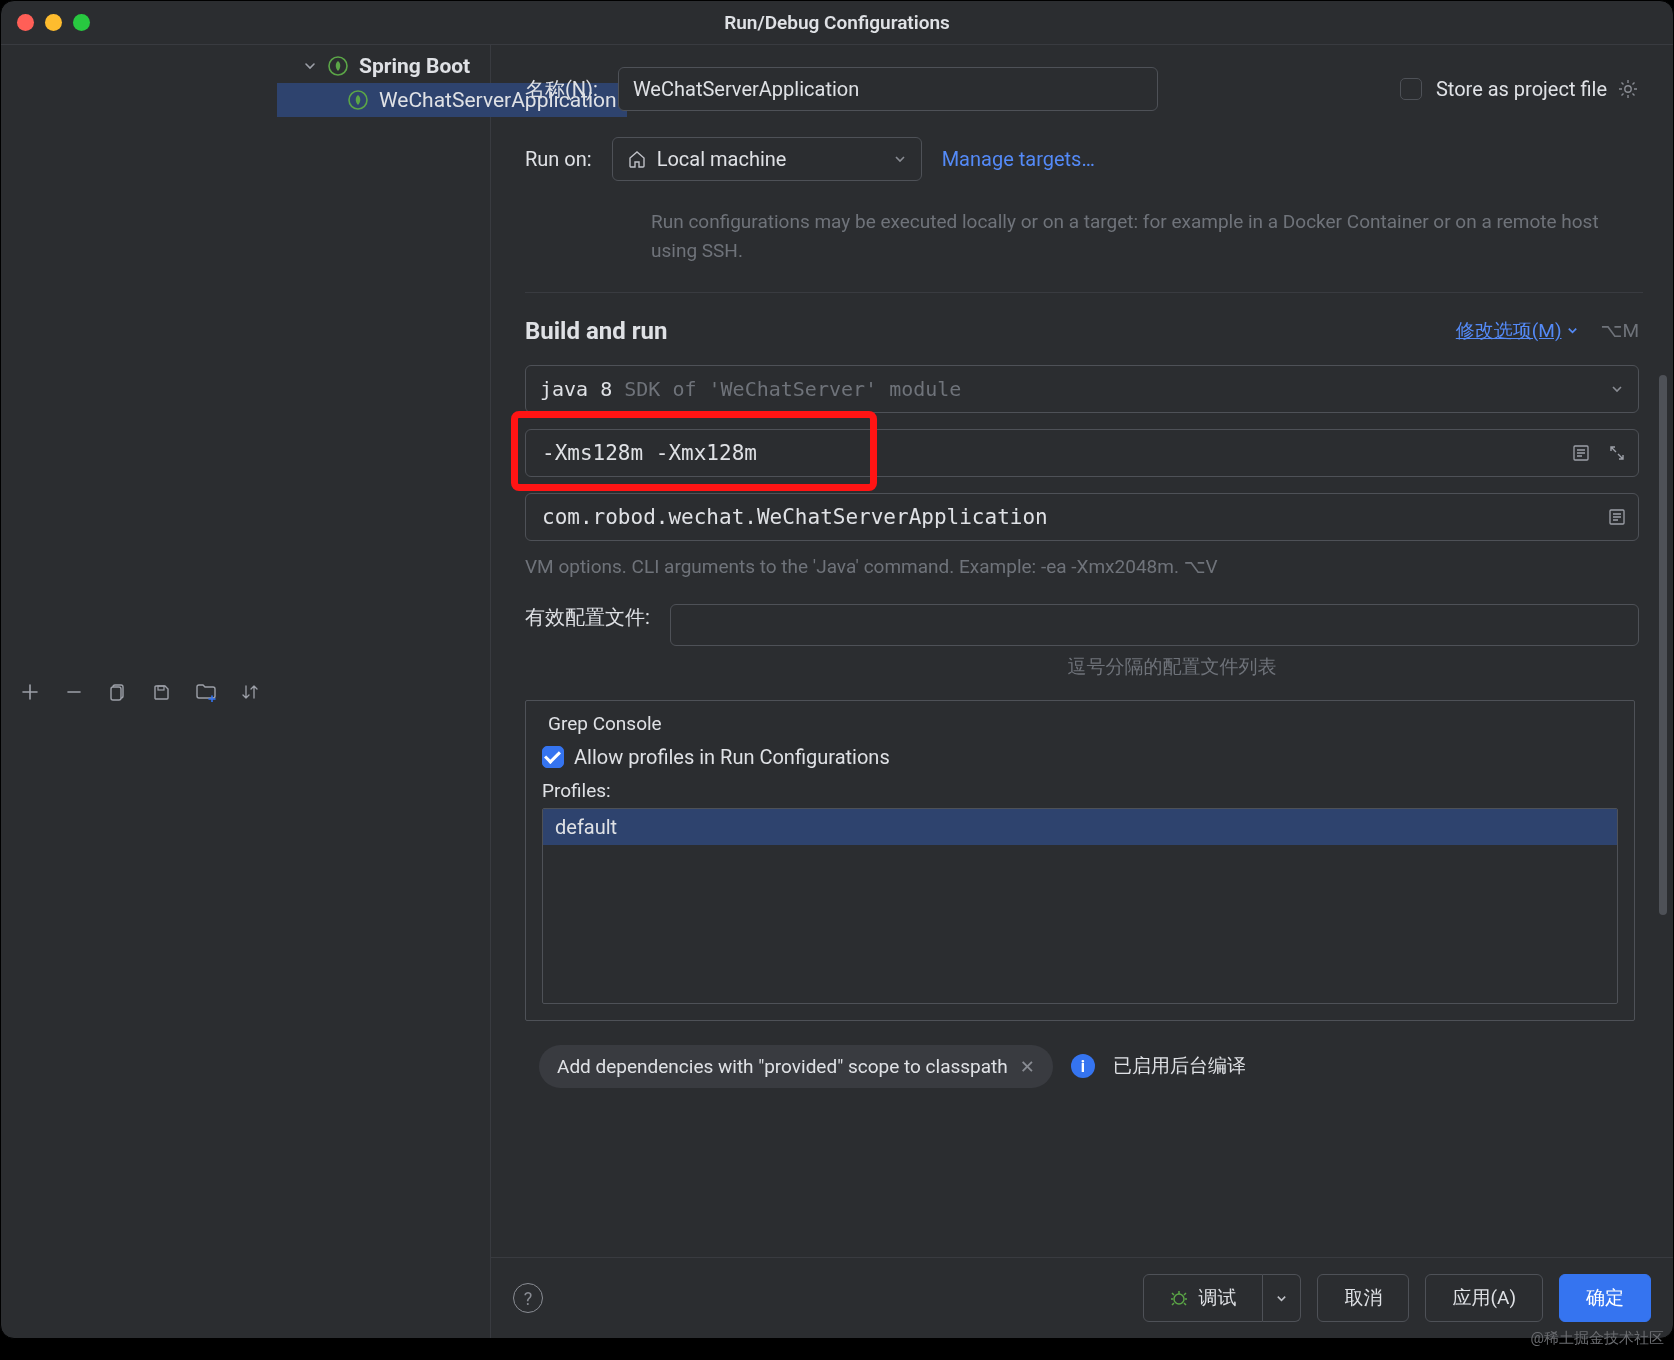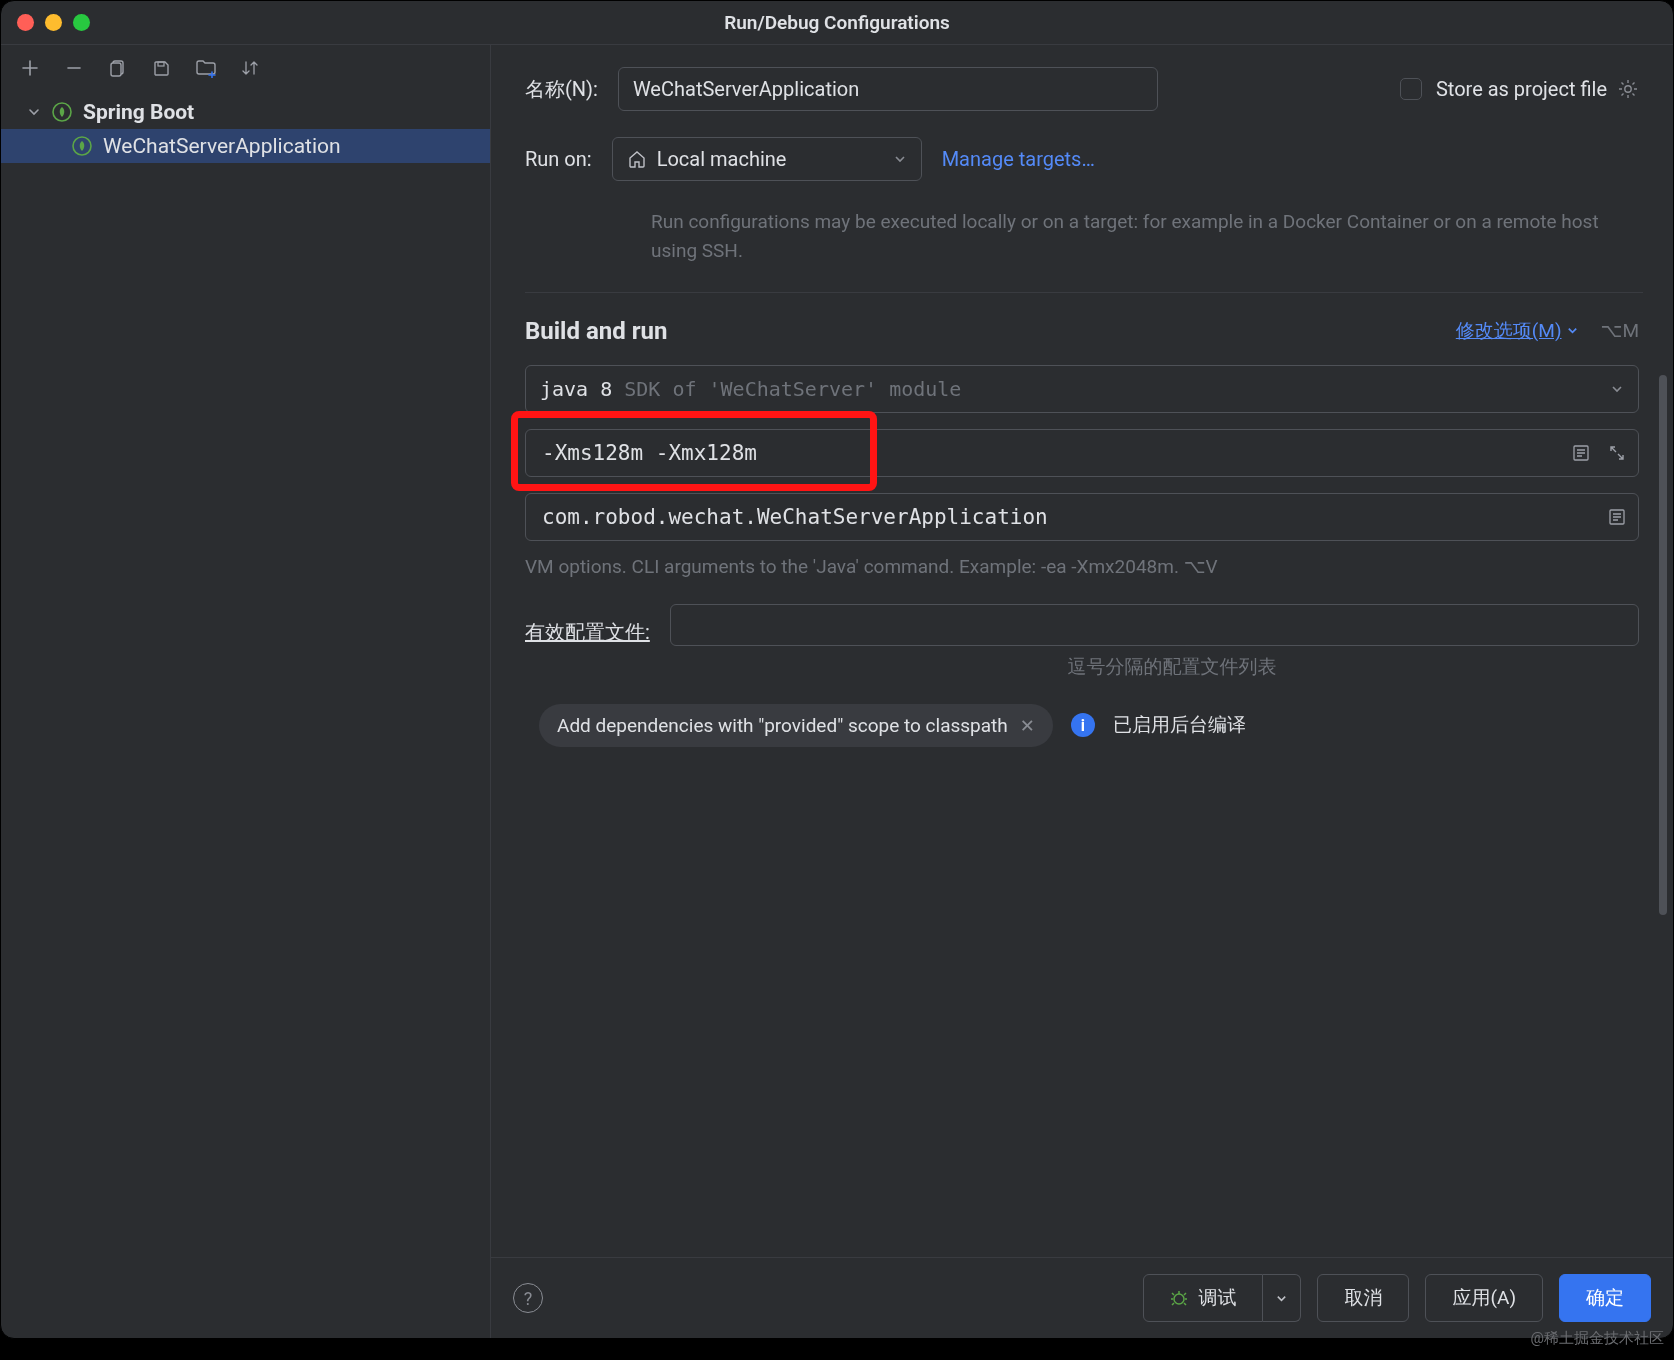--- a/index.html
+++ b/index.html
@@ -50,21 +50,21 @@
   .dot.y{background:#febc2e;}
   .dot.g{background:#28c840;}
   .title-text{
     position:absolute;left:0;right:0;text-align:center;
     font-weight:600;color:var(--text);font-size:19px;
     pointer-events:none;
   }
   .body{flex:1;display:flex;min-height:0;}
   .sidebar{
     width:490px;border-right:1px solid var(--border);
-    display:flex;flex-direction:column;
+    display:flex;flex-direction:row;
   }
   .toolbar{
     display:flex;gap:22px;align-items:center;
     padding:12px 16px 12px 18px;
     color:var(--text-dim);
   }
   .toolbar .ico{width:22px;height:22px;display:flex;align-items:center;justify-content:center;cursor:pointer;}
   .tree{flex:1;padding-top:4px;}
   .tree-row{
     display:flex;align-items:center;gap:8px;
@@ -146,21 +146,21 @@
   .field-icons .ic{width:24px;height:24px;display:flex;align-items:center;justify-content:center;cursor:pointer;}
   
   .class-wrap{position:relative;margin-bottom:14px;}
   .class-input{
     width:100%;background:var(--input-bg);border:1px solid var(--input-border);border-radius:6px;
     padding:11px 50px 11px 16px;font-family:var(--mono);font-size:21px;color:var(--text);outline:none;
   }
   
   .vm-hint{color:var(--text-hint);font-size:19px;margin-bottom:26px;}
   
-  .profiles-row{display:flex;align-items:flex-end;gap:20px;margin-bottom:8px;text-decoration:underline;}
+  .profiles-row{display:flex;align-items:flex-start;gap:20px;margin-bottom:8px;}
   .profiles-input{flex:1;background:var(--input-bg);border:1px solid var(--input-border);border-radius:6px;padding:9px 14px;min-height:42px;}
   .profiles-hint{color:var(--text-hint);font-size:19px;text-align:center;margin-bottom:20px;margin-left:180px;}
   
   .fieldset{
     border:1px solid var(--border-light);border-radius:2px;
     padding:12px 16px 16px 16px;margin:0 4px 20px 0;
   }
   .fieldset-title{color:var(--text);font-size:19px;margin:-24px 0 10px 0;background:var(--bg);display:inline-block;padding:0 6px;}
   .allow-row{display:flex;align-items:center;gap:0;font-size:20px;margin-bottom:10px;}
   .profiles-label{font-size:19px;margin-bottom:6px;display:block;}
@@ -375,20 +375,31 @@
         </div>
 
         <div class="vm-hint">VM options. CLI arguments to the 'Java' command. Example: -ea -Xmx2048m. ⌥V</div>
 
         <div class="profiles-row">
           <span class="label">有效配置文件:</span>
           <div class="profiles-input"></div>
         </div>
         <div class="profiles-hint">逗号分隔的配置文件列表</div>
 
+        <div class="fieldset">
+          <div class="fieldset-title">Grep Console</div>
+          <div class="allow-row">
+            <span class="checkbox checked"></span>
+            <span>Allow profiles in Run Configurations</span>
+          </div>
+          <span class="profiles-label">Profiles:</span>
+          <div class="profiles-list">
+            <div class="pitem">default</div>
+          </div>
+        </div>
 
         <div class="chip-row">
           <div class="chip">
             <span>Add dependencies with "provided" scope to classpath</span>
             <span class="x">✕</span>
           </div>
           <span class="info-ico">i</span>
           <span class="info-text">已启用后台编译</span>
         </div>
       </div>

